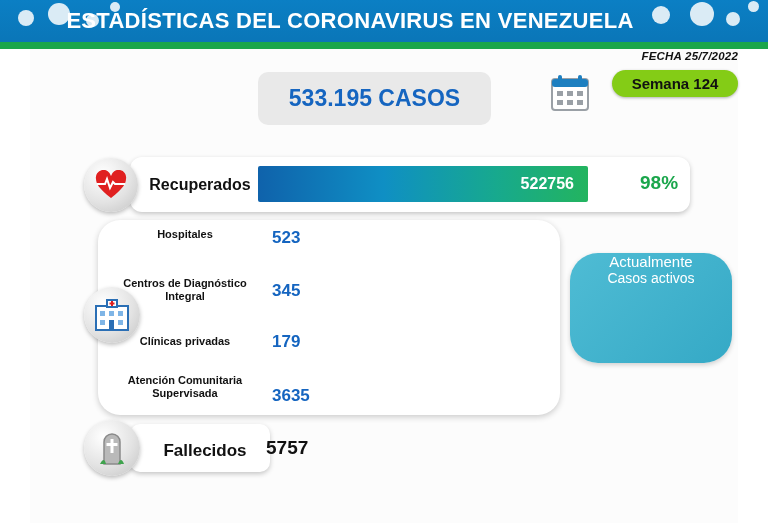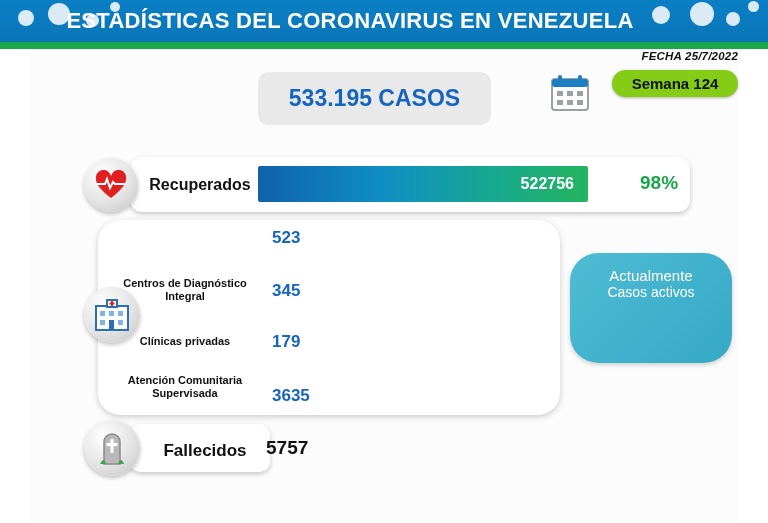--- a/index.html
+++ b/index.html
@@ -249,21 +249,21 @@
     top: 253px;
     width: 162px;
     height: 110px;
     background: #3fb3cf;
     background: linear-gradient(135deg, #4fbcd4 0%, #35a9c6 100%);
     border-radius: 28px 28px 28px 28px;
     box-shadow: 0 2px 5px rgba(0,0,0,0.18);
     text-align: center;
     color: #ffffff;
   }
-  .activos .l1 { margin-top: 14px; font-size: 15px; }
+  .activos .l1 { font-size: 15px; }
   .activos .l2 { font-size: 31px; font-weight: bold; line-height: 36px; }
   .activos .l3 { font-size: 14px; }
 
   
   .fallecidos-card {
     position: absolute;
     left: 130px;
     top: 424px;
     width: 140px;
     height: 48px;
@@ -375,20 +375,21 @@
     <rect x="7" y="13" width="5" height="5" fill="#7fb5e6"></rect>
     <rect x="16" y="13" width="5" height="5" fill="#7fb5e6"></rect>
     <rect x="25" y="13" width="5" height="5" fill="#7fb5e6"></rect>
     <rect x="7" y="22" width="5" height="5" fill="#7fb5e6"></rect>
     <rect x="25" y="22" width="5" height="5" fill="#7fb5e6"></rect>
     <rect x="16" y="22" width="5" height="10" fill="#2b6fb5"></rect>
   </svg>
 </div>
 
 <div class="centro-row" style="top:228px">
+  <div class="centro-label">Hospitales</div>
   <div class="centro-value">523</div>
 </div>
 <div class="centro-row" style="top:277px">
   <div class="centro-label">Centros de Diagnóstico Integral</div>
   <div class="centro-value" style="top:4px">345</div>
 </div>
 <div class="centro-row" style="top:335px">
   <div class="centro-label">Clínicas privadas</div>
   <div class="centro-value" style="top:-3px">179</div>
 </div>

